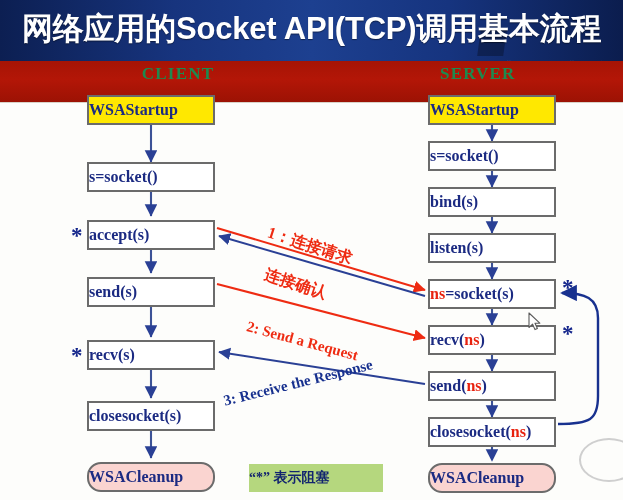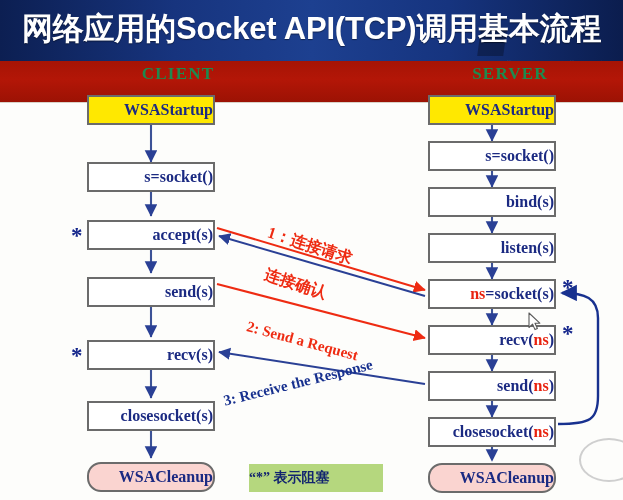--- a/index.html
+++ b/index.html
@@ -68,34 +68,34 @@
     position: absolute;
     top: 1px;
     font-family: "Liberation Serif", "DejaVu Serif", serif;
     font-weight: bold;
     font-size: 17px;
     line-height: 24px;
     color: #1d8a4e;
     letter-spacing: 1.2px;
   }
   #role-client { left: 108px; width: 140px; text-align: center; }
-  #role-server { left: 440px; width: 140px; text-align: center; }
+  #role-server { left: 440px; width: 140px; }
 
   
   .fbox {
     position: absolute;
     height: 30px;
     border: 2px solid #6b6b6b;
     background: #ffffff;
     color: #1b2a82;
     font-family: "Liberation Serif", "DejaVu Serif", serif;
     font-weight: bold;
     font-size: 16px;
     line-height: 26px;
-    text-align: right;
+    text-align: left;
     white-space: nowrap;
     overflow: visible;
   }
   .fbox.client { left: 87px; width: 128px; }
   .fbox.server { left: 428px; width: 128px; }
   .fbox.yellow { background: #ffe800; }
   .fbox.pink   { background: #fad4d0; border-radius: 14px; }
   .ns { color: #e8220f; }
 
   .star {

